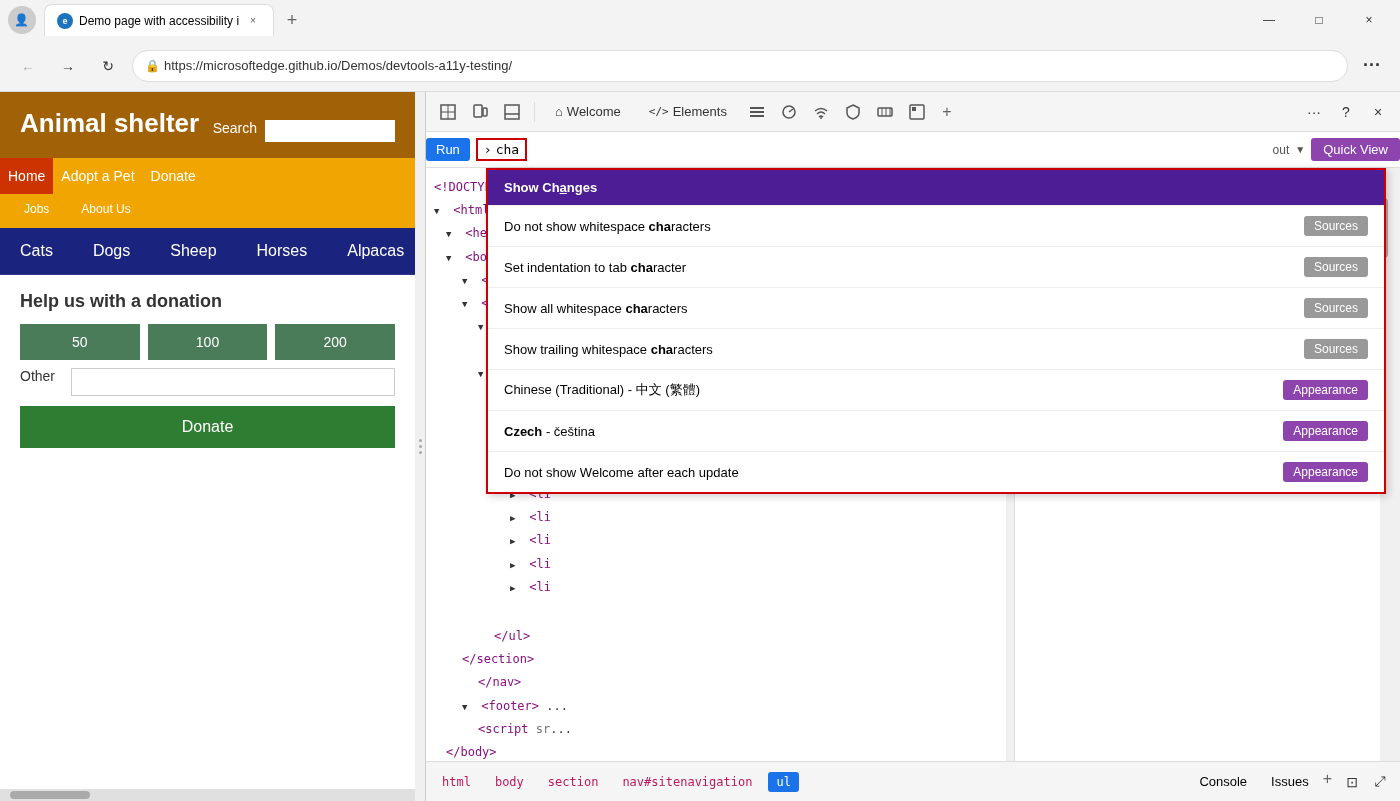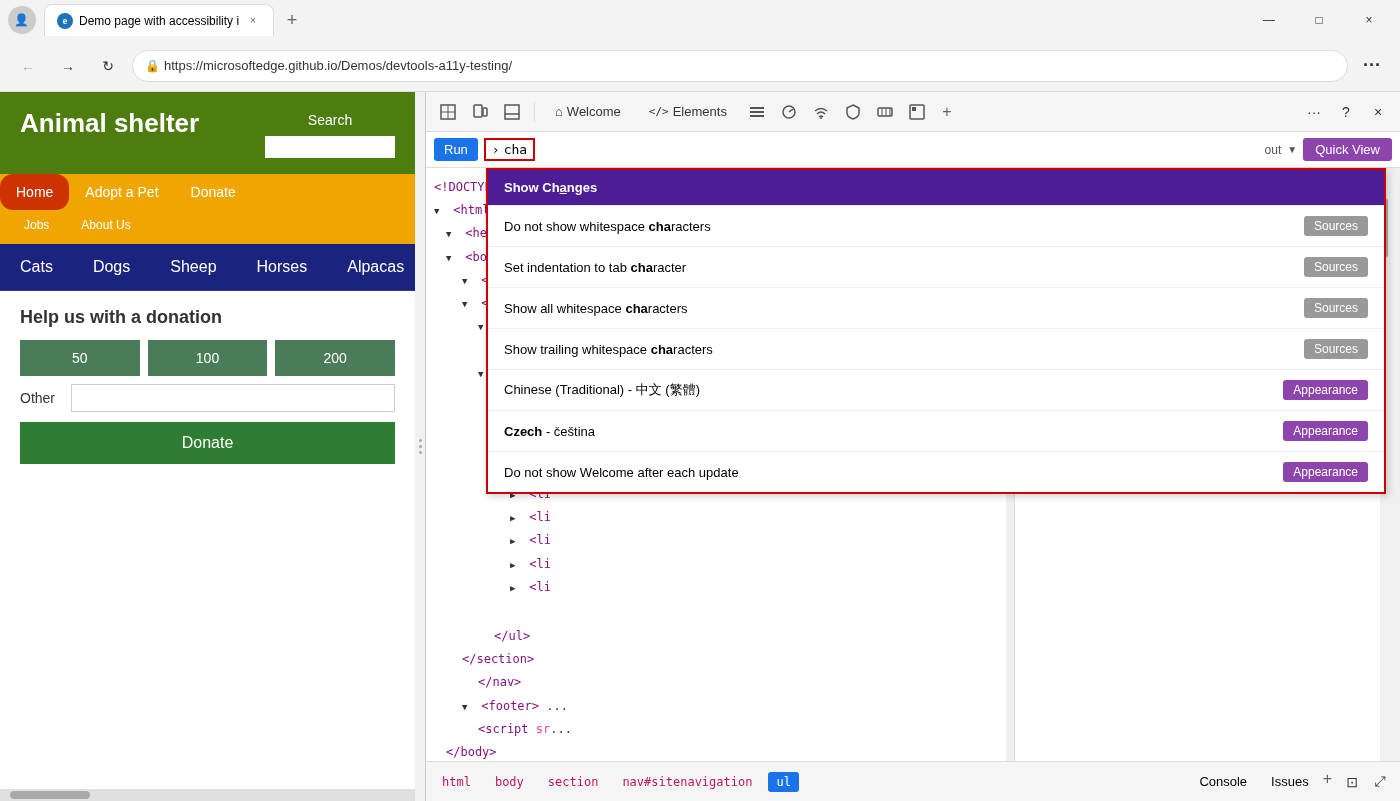--- a/index.html
+++ b/index.html
@@ -24,43 +24,43 @@
     .nav-btn.disabled { color: #aaa; cursor: default; }
     .address-input { flex: 1; height: 32px; border: 1px solid #ddd; border-radius: 16px; background: white; display: flex; align-items: center; padding: 0 12px; font-size: 13px; color: #333; }
     .more-btn { width: 32px; height: 32px; display: flex; align-items: center; justify-content: center; border-radius: 50%; cursor: pointer; font-size: 18px; font-weight: bold; color: #333; }
 
     
     .main-area { display: flex; flex: 1; overflow: hidden; }
 
     
     .page-content { width: 415px; height: 100%; overflow: hidden; background: white; position: relative; display: flex; flex-direction: column; }
 
-    .page-header { background: #4d7c0f; padding: 16px 20px; }
+    .page-header { background: #a16207; padding: 16px 20px; }
     .page-header-title { font-size: 26px; font-weight: bold; color: white; line-height: 1.2; }
-    .page-header-search { display: flex; align-items: center; gap: 8px; margin-top: 4px; flex-direction: column; }
+    .page-header-search { display: flex; align-items: flex-start; gap: 8px; margin-top: 12px; }
     .page-header-search label { color: white; font-size: 14px; }
     .page-header-search input { width: 130px; height: 22px; border: none; background: white; padding: 2px 6px; font-size: 13px; }
 
     .page-nav { background: #f0a500; display: flex; align-items: center; }
-    .nav-item { padding: 10px 16px; font-size: 14px; color: white; cursor: pointer; font-weight: 500; border-radius: 13px; }
+    .nav-item { padding: 10px 8px; font-size: 14px; color: white; cursor: pointer; font-weight: 500; }
     .nav-item.active { background: #cc3300; }
 
     .page-subnav { background: #f0a500; display: flex; padding: 4px 0 8px 8px; gap: 0; }
     .subnav-item { padding: 4px 16px; font-size: 12px; color: white; cursor: pointer; }
 
     .page-body { flex: 1; overflow-y: auto; padding: 0; background: white; }
 
     .animal-list { display: flex; flex-direction: row; border-radius: 12px; }
     .animal-item { background: #1a237e; color: white; padding: 14px 20px; font-size: 16px; font-weight: 500; cursor: pointer; border-bottom: 1px solid rgba(255,255,255,0.1); }
 
     .donation-section { padding: 16px 20px; }
     .donation-title { font-size: 18px; font-weight: bold; color: #333; margin-bottom: 12px; }
     .donation-amounts { display: flex; gap: 8px; margin-bottom: 8px; }
     .amount-btn { flex: 1; padding: 10px; background: #4a7c59; color: white; border: none; font-size: 14px; cursor: pointer; }
-    .other-row { display: flex; align-items: center; gap: 16px; margin-bottom: 10px; }
+    .other-row { display: flex; align-items: flex-start; gap: 16px; margin-bottom: 10px; }
     .other-label { font-size: 14px; color: #333; }
     .other-input { flex: 1; height: 28px; border: 1px solid #ccc; padding: 0 8px; font-size: 13px; }
     .donate-btn { width: 100%; padding: 12px; background: #2e7d32; color: white; border: none; font-size: 16px; cursor: pointer; font-weight: 500; }
 
     .scroll-bar-h { height: 12px; background: #e0e0e0; width: 100%; display: flex; align-items: center; }
     .scroll-thumb-h { width: 80px; height: 8px; background: #aaa; border-radius: 4px; margin-left: 10px; }
 
     
     .resize-handle { width: 10px; background: #f0f0f0; cursor: col-resize; display: flex; align-items: center; justify-content: center; }
     .resize-dots { display: flex; flex-direction: column; gap: 3px; }
@@ -69,38 +69,38 @@
     
     .devtools { flex: 1; background: #fff; display: flex; flex-direction: column; border-left: 1px solid #ccc; overflow: hidden; }
 
     .devtools-toolbar { height: 40px; background: #f5f5f5; border-bottom: 1px solid #ddd; display: flex; align-items: center; padding: 0 8px; gap: 4px; }
     .dt-icon-btn { width: 28px; height: 28px; display: flex; align-items: center; justify-content: center; cursor: pointer; border-radius: 3px; font-size: 14px; color: #333; }
     .dt-tab { padding: 4px 12px; font-size: 13px; cursor: pointer; color: #333; height: 28px; display: flex; align-items: center; border-radius: 3px; }
     .dt-separator { width: 1px; height: 20px; background: #ddd; margin: 0 4px; }
     .dt-add { width: 24px; height: 24px; display: flex; align-items: center; justify-content: center; cursor: pointer; font-size: 16px; color: #666; }
 
     
-    .command-bar { height: 36px; background: #fff; border-bottom: 1px solid #ddd; display: flex; align-items: center; padding: 0 8px; gap: 6px; }
+    .command-bar { height: 36px; background: #fff; border-bottom: 1px solid #ddd; display: flex; align-items: center; padding: 0 0; gap: 6px; }
     .run-btn { padding: 4px 10px; background: #1a73e8; color: white; border: none; font-size: 13px; cursor: pointer; border-radius: 3px; }
     .command-input-wrapper { display: flex; align-items: center; border: 2px solid #c00; padding: 2px 6px; font-size: 13px; font-family: monospace; }
     .quick-view-btn { margin-left: auto; padding: 4px 12px; background: #8e44ad; color: white; border: none; font-size: 13px; cursor: pointer; border-radius: 3px; }
 
     
     .devtools-main { flex: 1; display: flex; overflow: hidden; }
 
     
     .elements-panel { width: 580px; overflow-y: auto; padding: 8px 4px; font-size: 12px; font-family: monospace; color: #333; background: white; position: relative; }
     .html-line { padding: 2px 4px; line-height: 1.6; white-space: nowrap; }
     .indent-1 { padding-left: 16px; }
     .indent-2 { padding-left: 32px; }
     .indent-3 { padding-left: 48px; }
     .indent-4 { padding-left: 64px; margin-top: 26px; }
     .indent-5 { padding-left: 80px; }
     .tag { color: #881280; }
-    .attr-name { color: #ec4899; }
+    .attr-name { color: #737373; }
     .attr-val { color: #1a1aa6; }
     .toggle-arrow { display: inline-block; width: 12px; cursor: pointer; }
     .toggle-arrow.open::before { content: '▼'; font-size: 9px; }
     .toggle-arrow.closed::before { content: '▶'; font-size: 9px; }
     .toggle-arrow.empty { visibility: hidden; }
 
     
     .dropdown-menu { position: absolute; top: 36px; left: 60px; width: 900px; background: white; border: 2px solid #c00; z-index: 100; box-shadow: 2px 2px 8px rgba(0,0,0,0.2); }
     .dropdown-item { display: flex; align-items: center; padding: 10px 16px; cursor: pointer; border-bottom: 1px solid #eee; font-size: 13px; }
     .dropdown-item:last-child { border-bottom: none; }

